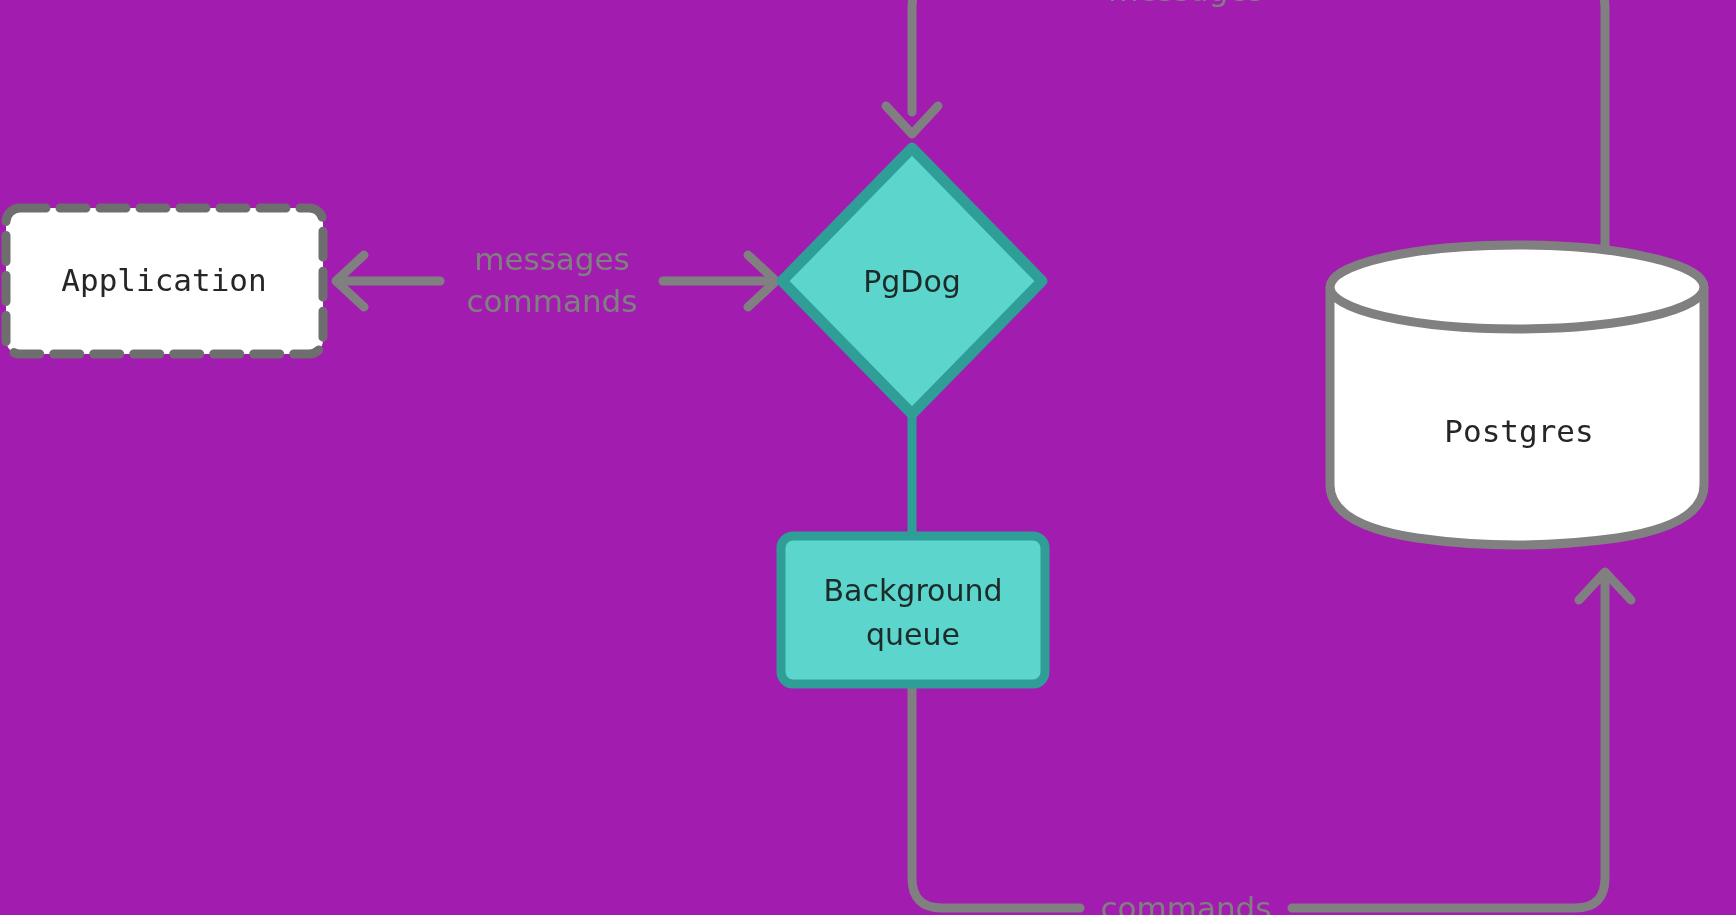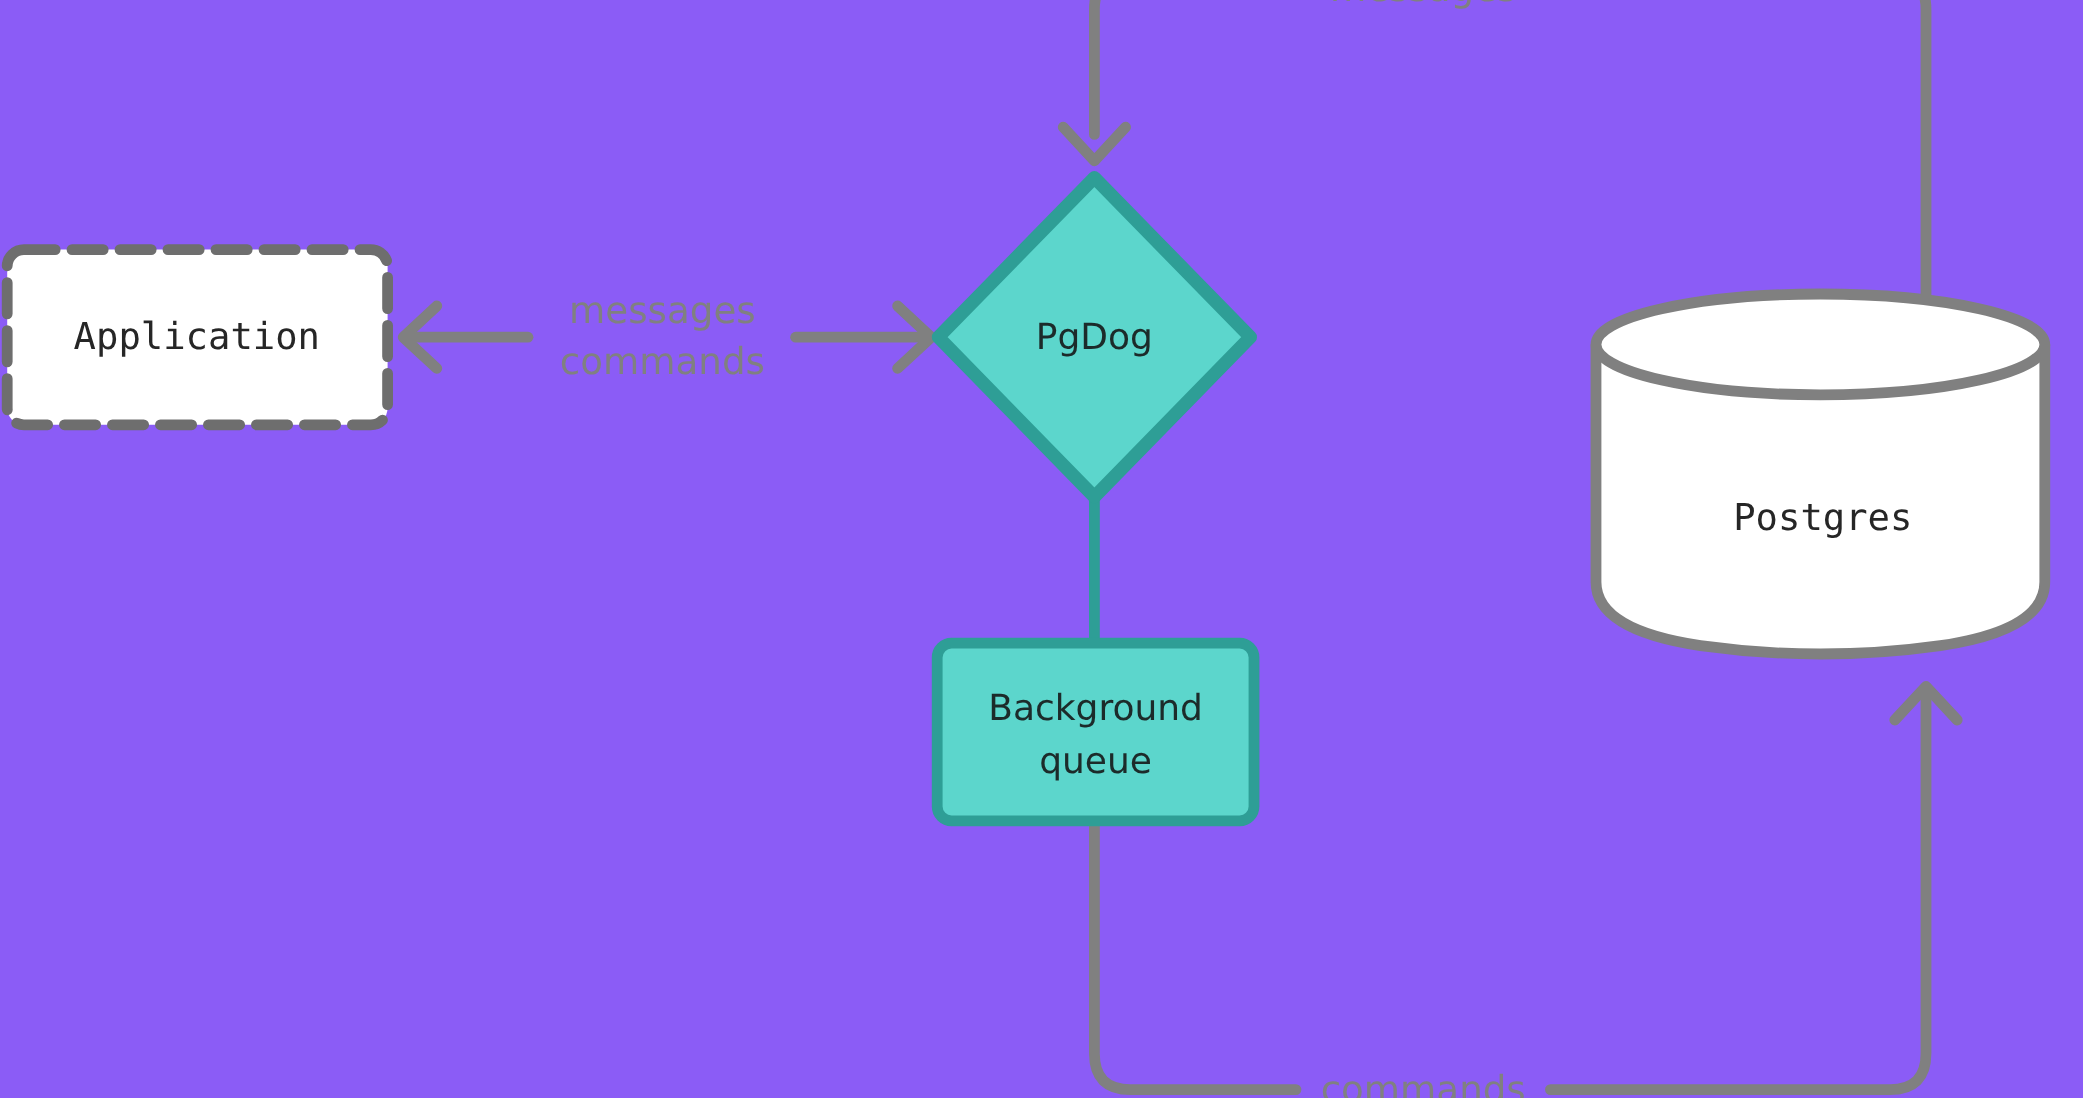--- a/index.html
+++ b/index.html
@@ -11,21 +11,21 @@
   body {
     width: 1736px;
     height: 915px;
     overflow: hidden;
     font-family: "DejaVu Sans Mono", monospace;
   }
   #diagram-root {
     position: relative;
     width: 1736px;
     height: 915px;
-    background: #8b5cf6;
+    background: #a21caf;
   }
   svg#diagram-svg {
     position: absolute;
     left: 0;
     top: 0;
     width: 1736px;
     height: 915px;
     display: block;
   }
   .node-label-mono {

